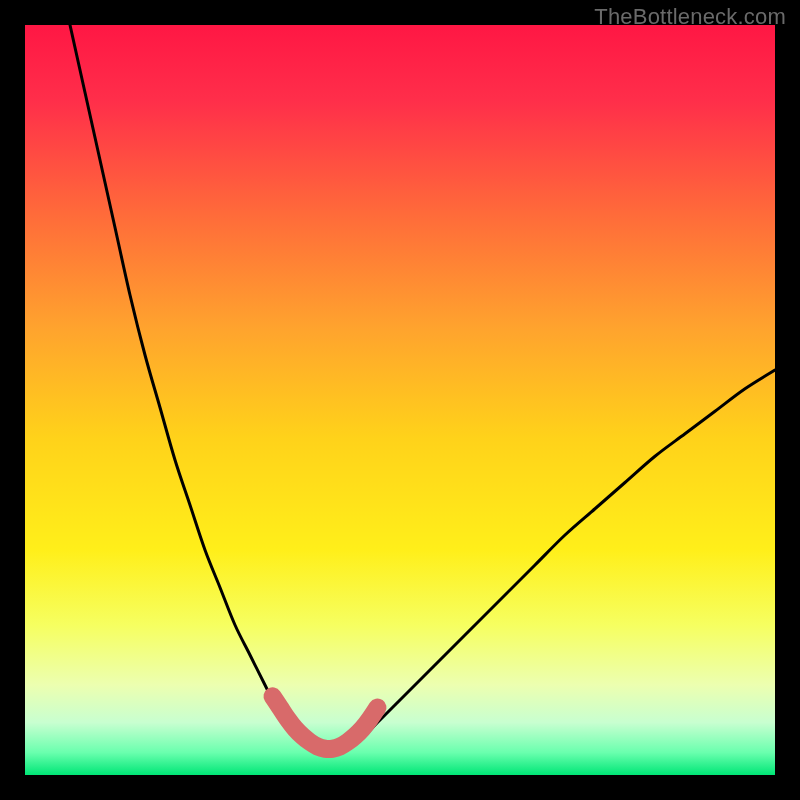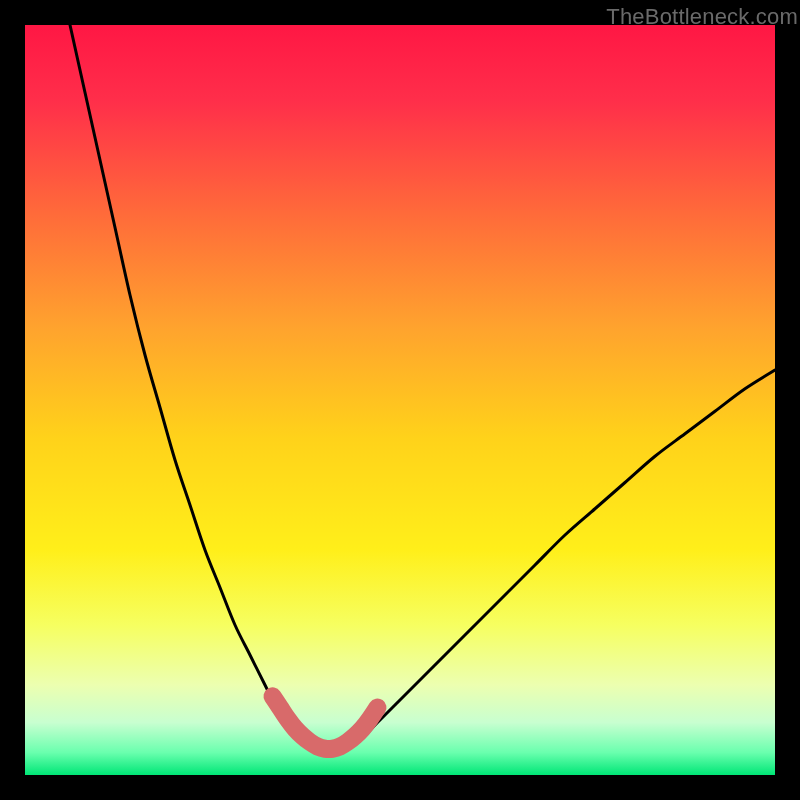--- a/index.html
+++ b/index.html
@@ -22,21 +22,21 @@
     position: absolute;
     left: 25px;
     top: 25px;
     width: 750px;
     height: 750px;
     overflow: hidden;
   }
   .watermark {
     position: absolute;
     top: 4px;
-    right: 2px;
+    right: 14px;
     font-family: Arial, Helvetica, sans-serif;
     font-size: 22px;
     color: #6a6a6a;
     font-weight: 500;
     letter-spacing: 0.2px;
   }
   svg.curve {
     position: absolute;
     left: 0;
     top: 0;

